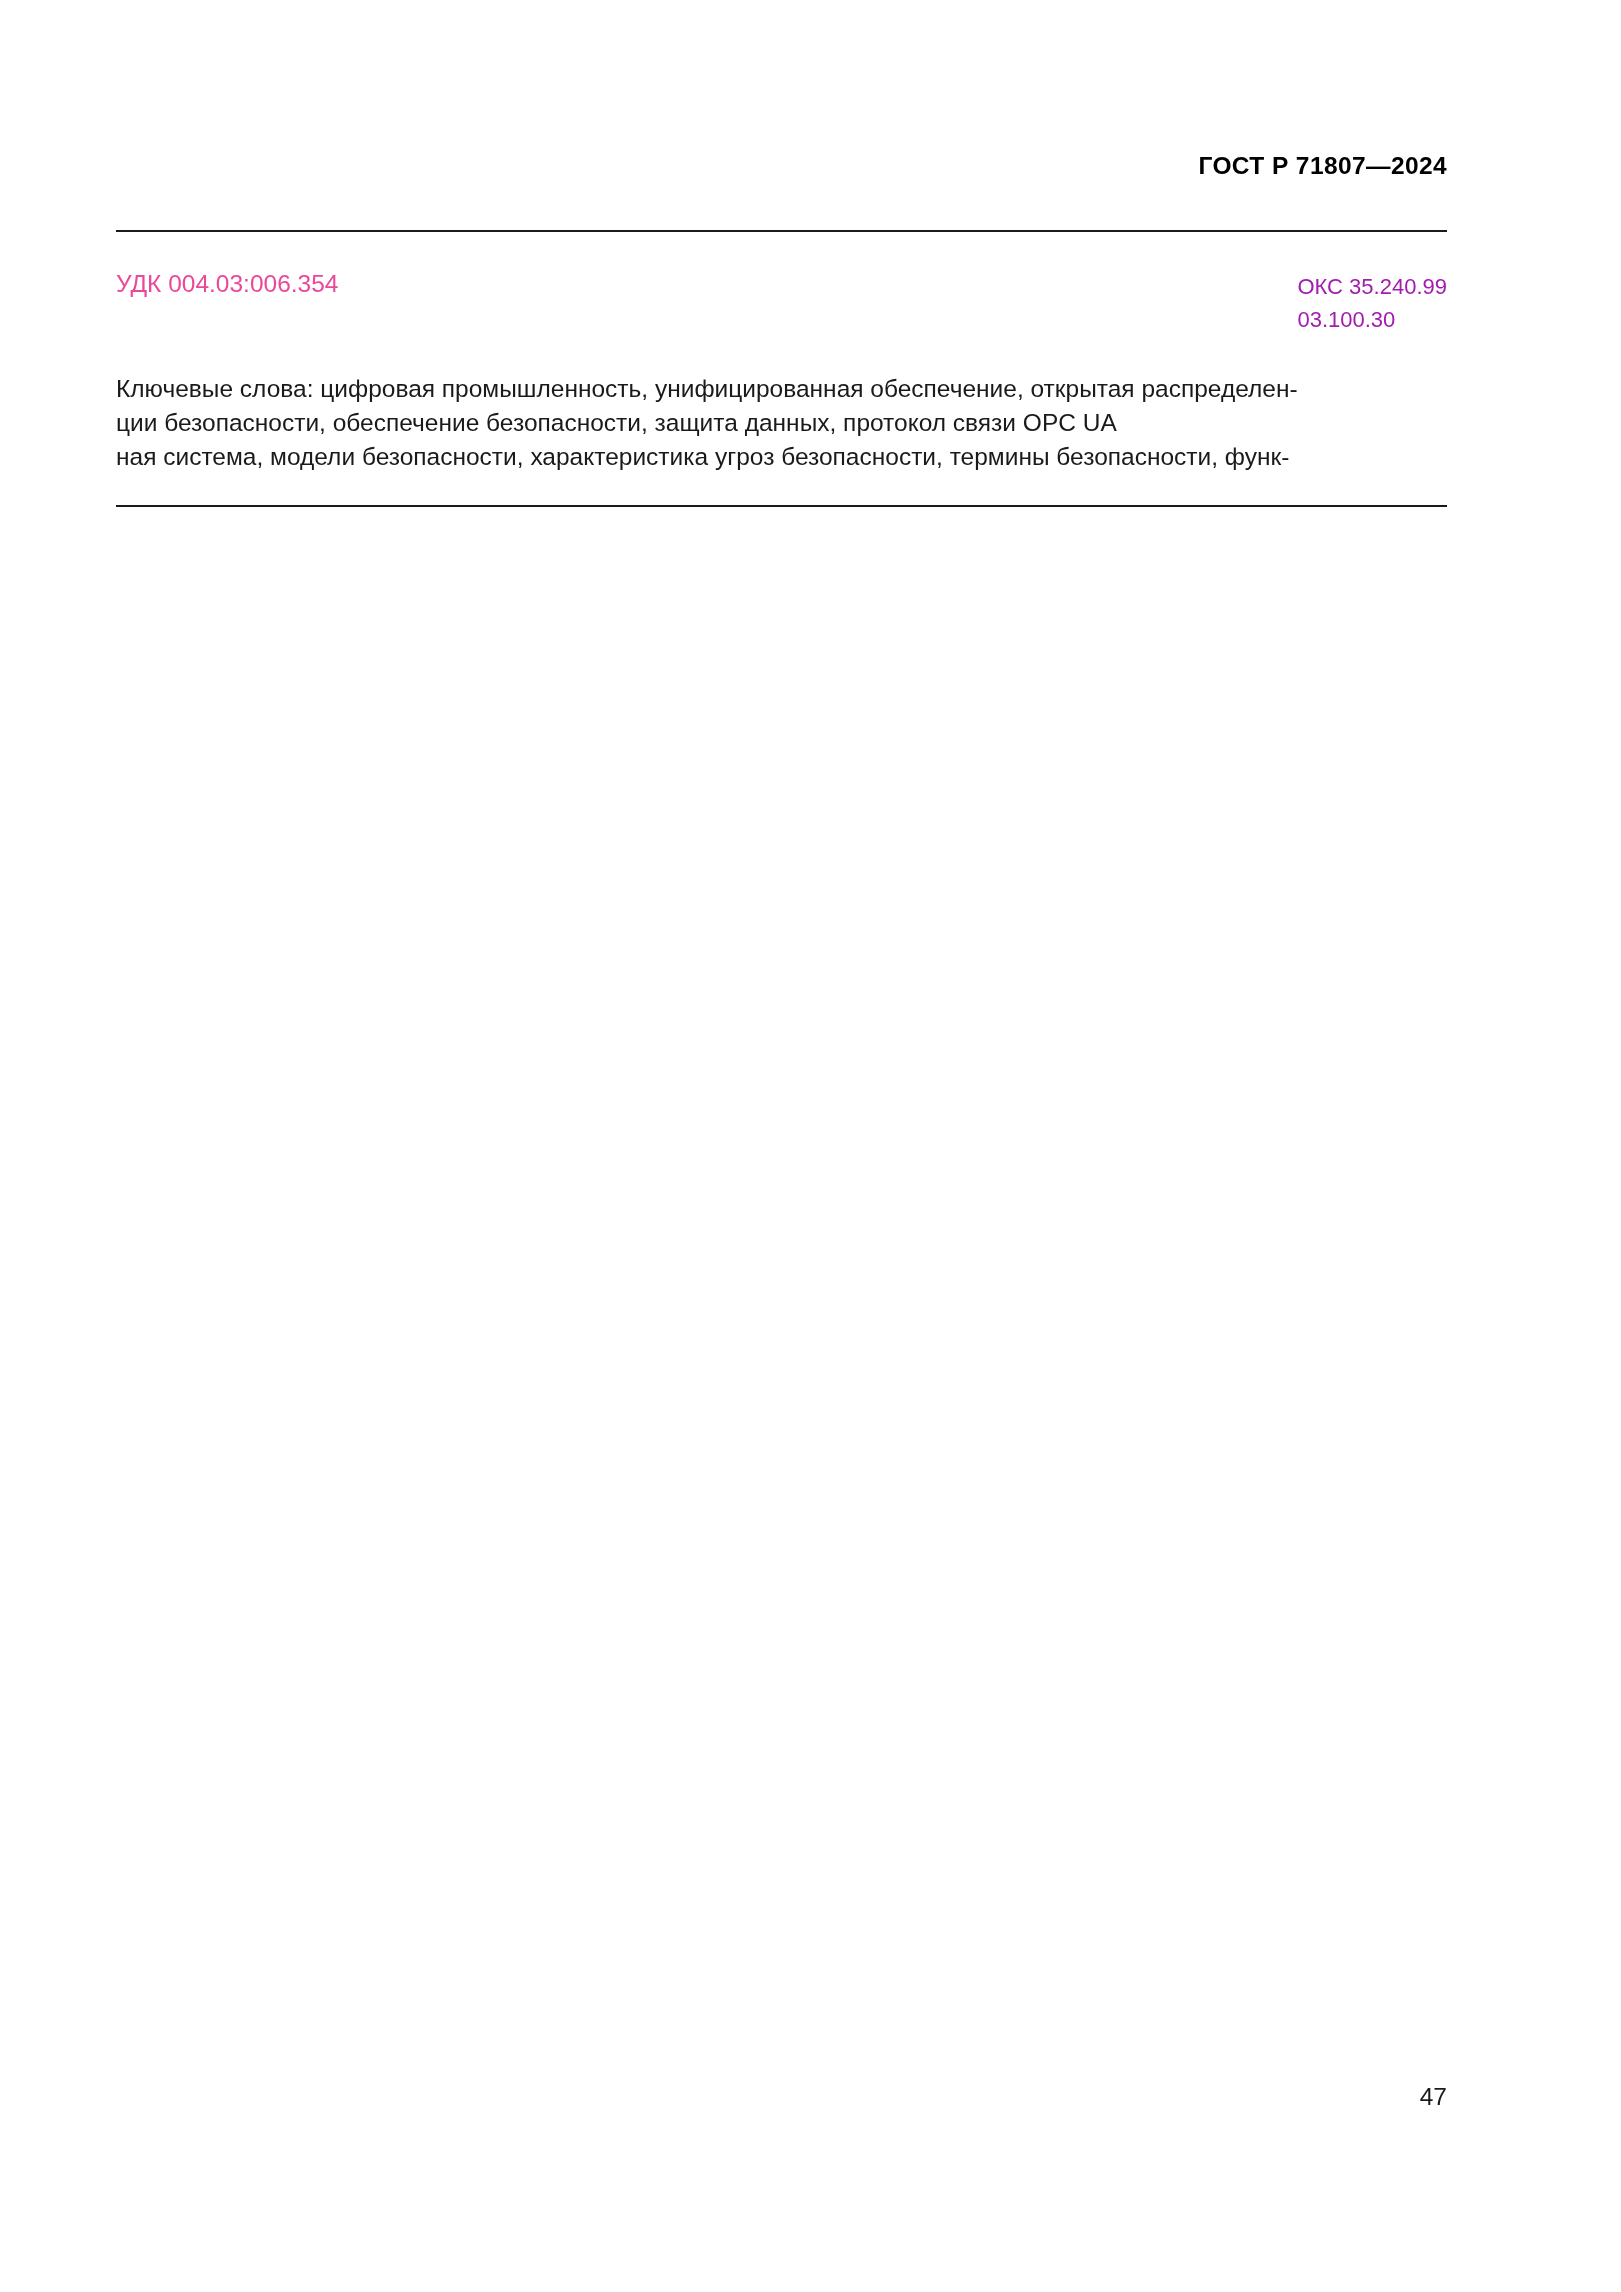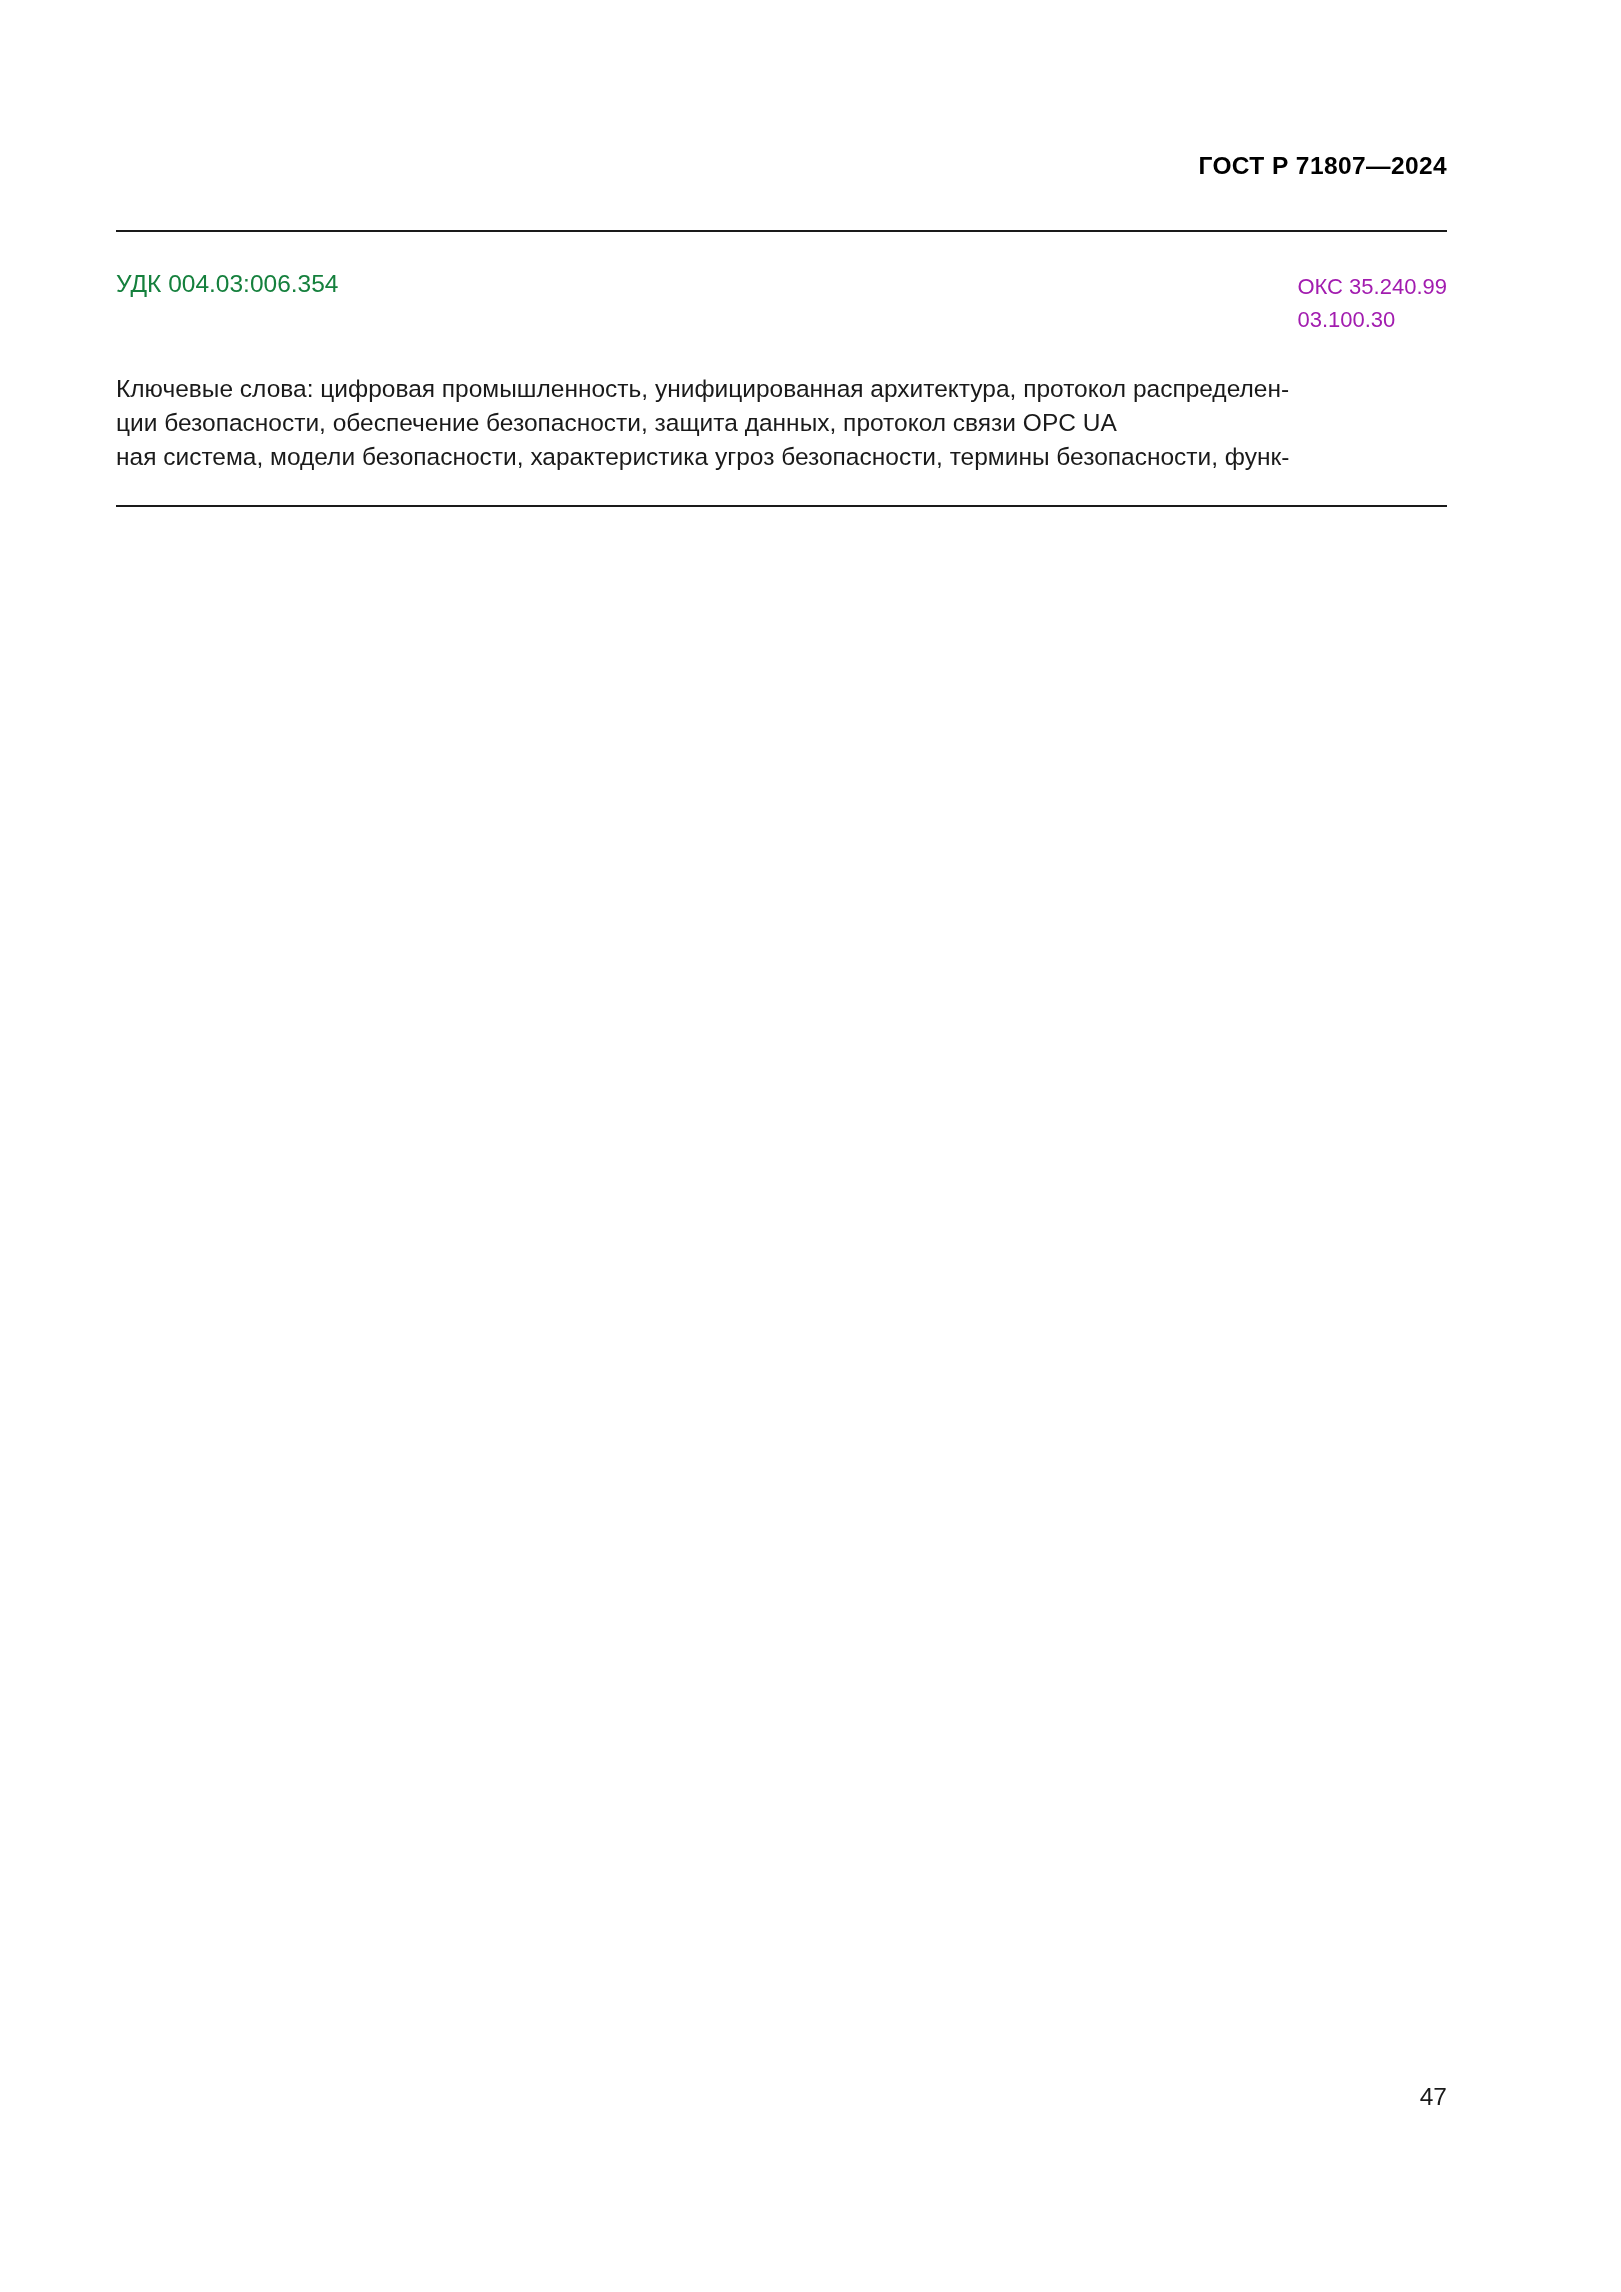--- a/index.html
+++ b/index.html
@@ -45,21 +45,21 @@
     background: #1a1a1a;
   }
   .rule-top { top: 223px; }
   .rule-bottom { top: 498px; }
 
   .udk {
     position: absolute;
     left: 0;
     top: 263px;
     font-size: 24.5px;
-    color: #15803d;
+    color: #ec4899;
     white-space: nowrap;
   }
   .oks {
     position: absolute;
     right: 0;
     top: 263px;
     font-size: 22px;
     line-height: 33px;
     color: #a21caf;
     white-space: nowrap;
@@ -97,21 +97,21 @@
     <div class="rule rule-top"></div>
 
     <div class="udk">УДК 004.03:006.354</div>
 
     <div class="oks">
       <div>ОКС 35.240.99</div>
       <div>03.100.30</div>
     </div>
 
     <div class="keywords">
-      <span class="kw-line">Ключевые слова: цифровая промышленность, унифицированная архитектура, протокол распределен-</span>
+      <span class="kw-line">Ключевые слова: цифровая промышленность, унифицированная обеспечение, открытая распределен-</span>
       <span class="kw-line">ции безопасности, обеспечение безопасности, защита данных, протокол связи OPC UA</span>
       <span class="kw-line">ная система, модели безопасности, характеристика угроз безопасности, термины безопасности, функ-</span>
     </div>
 
     <div class="rule rule-bottom"></div>
 
     <div class="page-number">47</div>
 
   </div>
 </div>

